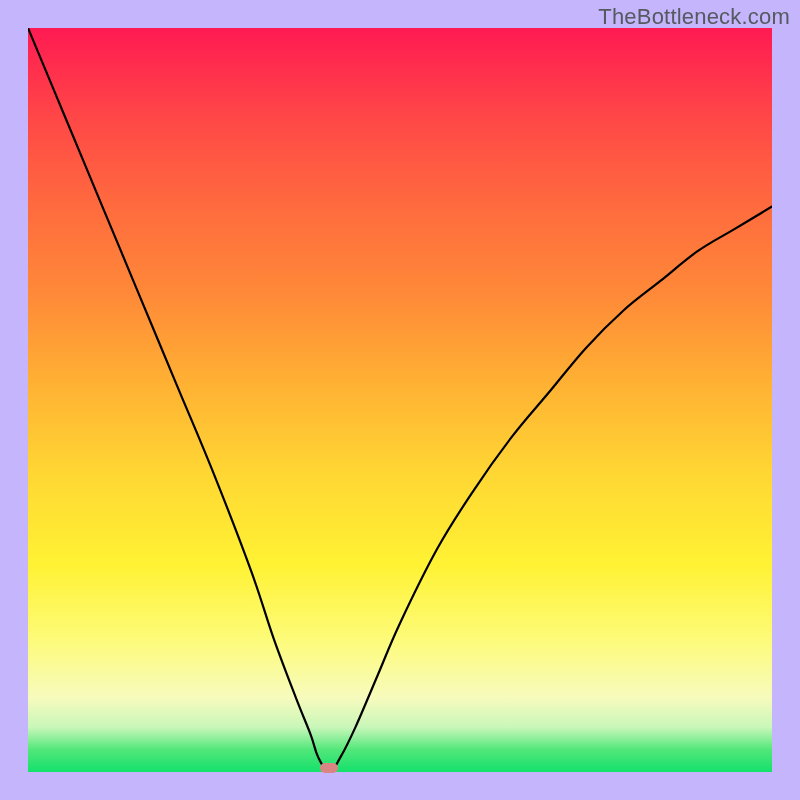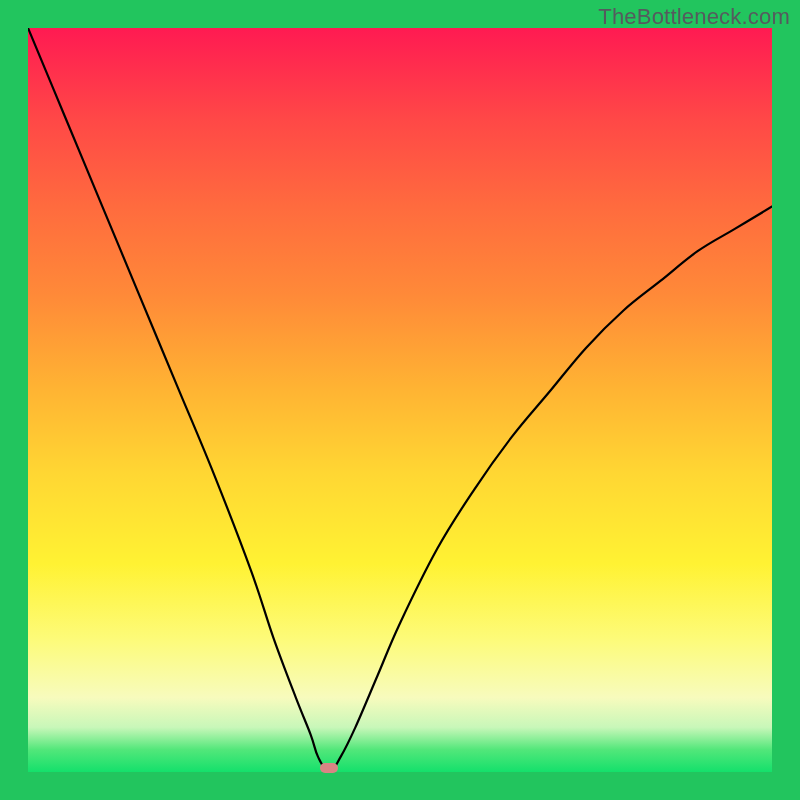--- a/index.html
+++ b/index.html
@@ -10,21 +10,21 @@
     overflow: hidden;
     background: #000;
     font-family: Arial, Helvetica, sans-serif;
   }
   .frame {
     position: absolute;
     left: 0;
     top: 0;
     width: 800px;
     height: 800px;
-    background: #22c55e;
+    background: #c4b5fd;
   }
   .plot {
     position: absolute;
     left: 28px;
     top: 28px;
     width: 744px;
     height: 744px;
     background: linear-gradient(
       to bottom,
       #ff1a52 0%,

